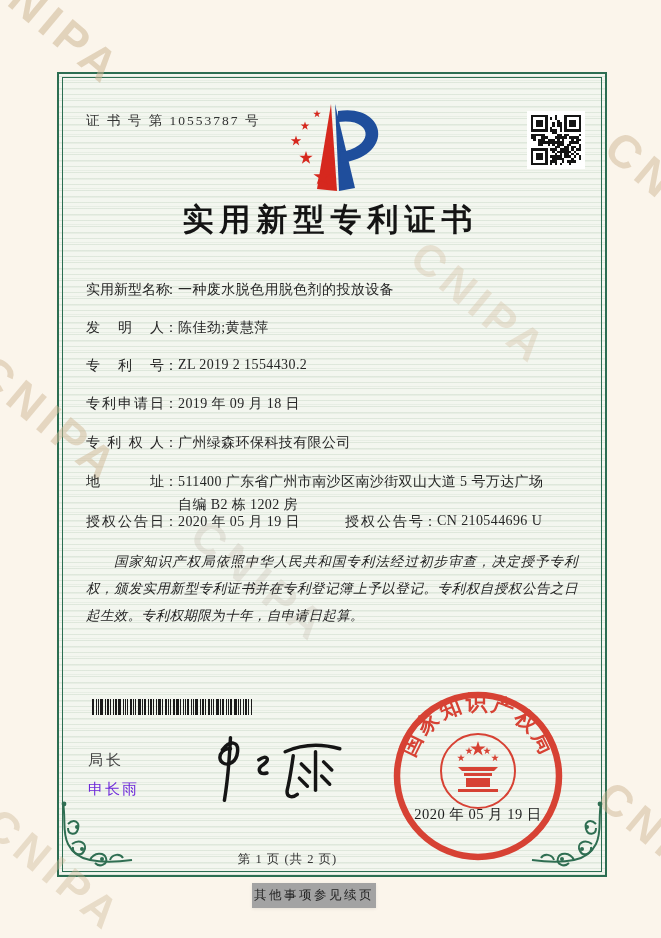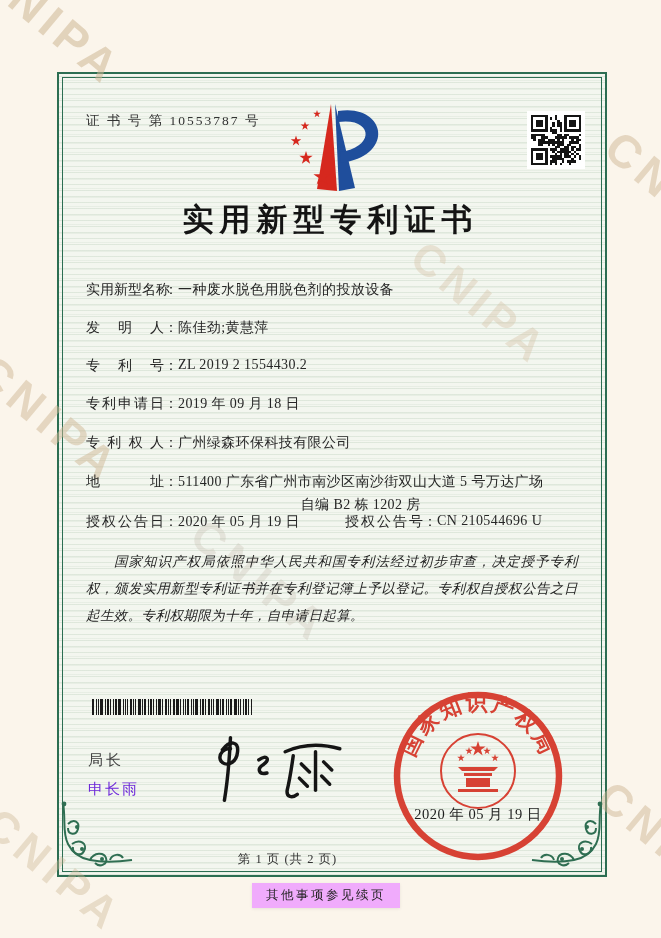--- a/index.html
+++ b/index.html
@@ -37,21 +37,21 @@
   }
   .qr{
     position:absolute; left:527px; top:111px; width:58px; height:58px;
     background:#fff; z-index:3; display:flex; align-items:center; justify-content:center;
   }
   .qr svg{ width:50px; height:50px; }
   
   .frow{ position:absolute; left:86px; font-size:14px; color:#262626; z-index:3; white-space:nowrap; }
   .flabel{ display:inline-block; width:78px; text-align:justify; text-align-last:justify; vertical-align:top; }
   .fcolon{ display:inline-block; width:14px; vertical-align:top; }
-  .fvalue{ display:inline-block; vertical-align:top; letter-spacing:.4px;text-align:center; }
+  .fvalue{ display:inline-block; vertical-align:top; letter-spacing:.4px; }
   .addr2{ display:block; margin-top:5px; }
   .grant2{ position:absolute; left:259px; top:0; white-space:nowrap; }
   
   .body-text{
     position:absolute; left:86px; top:548px; width:492px; z-index:3;
     font-size:13.5px; line-height:27px; text-align:justify;
     font-style:italic; color:#1e1e1e; letter-spacing:.4px;
   }
   .body-text p{ margin:0; text-indent:28px; }
   
@@ -62,21 +62,21 @@
     font-family:"Liberation Sans","DejaVu Sans",sans-serif;}
   .sig-hand{ position:absolute; left:192px; top:733px; z-index:3; }
   .seal{ position:absolute; left:391px; top:689px; z-index:4; opacity:.95; }
   .seal-date{
     position:absolute; left:396px; top:805px; width:164px; text-align:center;
     font-size:14.5px; color:#1d1d1d; z-index:5; letter-spacing:.5px; font-weight:500;
   }
   
   .page-no{ position:absolute; left:0; top:851px; width:575px; text-align:center; font-size:12.5px; letter-spacing:1px; color:#333; z-index:3; }
   .tab{
-    position:absolute; left:252px; top:883px; padding:4px 14px; background:#f0abfc;
+    position:absolute; left:252px; top:883px; padding:4px 2px; background:#a3a3a3;
     font-size:12.5px; letter-spacing:2.5px; color:#222; z-index:3; box-shadow:0 1px 3px rgba(0,0,0,.08);
   }
 </style>
 </head>
 <body>
 
 <div class="page">
 
   <span class="wm" style="left:-34px; top:-6px;  font-size:46px; color:rgba(206,182,148,.55);">CNIPA</span>
   <span class="wm" style="left:592px; top:168px; font-size:46px;">CNIPA</span>

